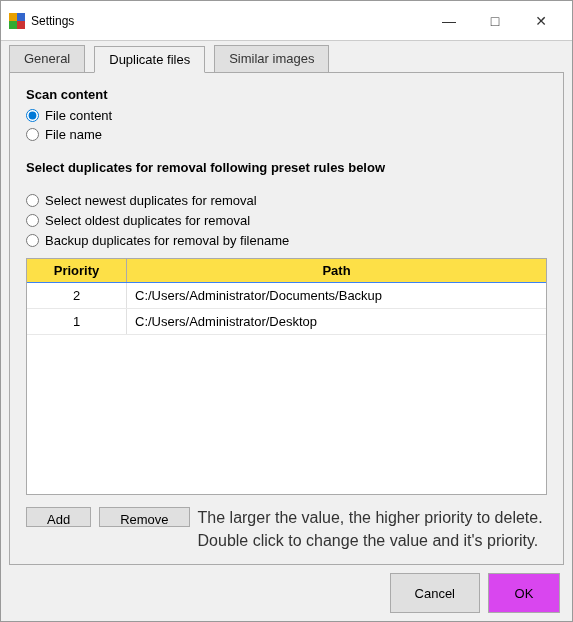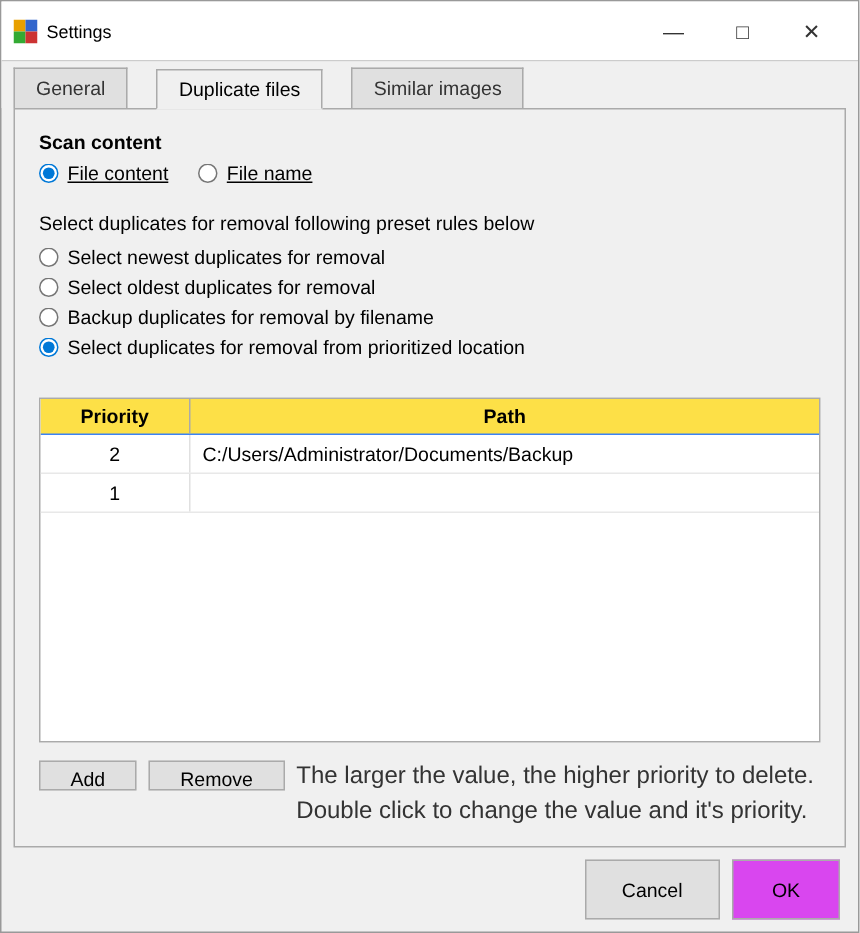--- a/index.html
+++ b/index.html
@@ -68,21 +68,21 @@
       align-items: center;
       justify-content: center;
       font-size: 14px;
       color: #333;
     }
 
     .tabs-bar {
       background: #f0f0f0;
       display: flex;
       padding: 4px 8px 0 8px;
-      gap: 17px;
+      gap: 7px;
       flex-shrink: 0;
     }
 
     .tab {
       padding: 5px 14px;
       border: 1px solid #aaa;
       background: #e0e0e0;
       cursor: pointer;
       margin-right: 2px;
       border-bottom: none;
@@ -112,53 +112,52 @@
     }
 
     .section-label {
       font-weight: bold;
       margin-bottom: 6px;
       margin-top: 2px;
     }
 
     .radio-group {
       display: flex;
-      flex-direction: row;
-      gap: 20px;
+      flex-direction: column;
+      gap: 4px;
       margin-bottom: 10px;
-      text-decoration: underline;
     }
 
     .radio-item {
       display: flex;
       align-items: center;
       gap: 6px;
       cursor: pointer;
     }
 
     .radio-item input[type="radio"] {
       margin: 0;
       cursor: pointer;
       accent-color: #0078d7;
     }
 
     .divider-section {
       margin-top: 8px;
     }
 
     .section-label-2 {
-      font-weight: normal;
-      margin-bottom: 8px;
+      font-weight: bold;
+      margin-bottom: 18px;
     }
 
     .removal-rules {
       display: flex;
       flex-direction: column;
       gap: 5px;
-      margin-bottom: 26px;
+      margin-bottom: 10px;
     }
 
     .table-container {
       border: 1px solid #aaa;
       background: #fff;
       flex: 1;
       overflow-y: auto;
       margin-bottom: 8px;
     }
 
@@ -296,38 +295,35 @@
           <span>Select newest duplicates for removal</span>
         </label>
         <label class="radio-item">
           <input type="radio" name="removal_rule" style="">
           <span>Select oldest duplicates for removal</span>
         </label>
         <label class="radio-item">
           <input type="radio" name="removal_rule" style="">
           <span>Backup duplicates for removal by filename</span>
         </label>
-        <label class="radio-item">
-          <input type="radio" name="removal_rule" checked="" style="">
-          <span>Select duplicates for removal from prioritized location</span>
-        </label>
       </div>
     </div>
 
     <div class="table-container">
       <div class="table-header">
         <div class="th-priority">Priority</div>
         <div class="th-path">Path</div>
       </div>
       <div class="table-row">
         <div class="td-priority">2</div>
         <div class="td-path">C:/Users/Administrator/Documents/Backup</div>
       </div>
       <div class="table-row">
         <div class="td-priority">1</div>
+        <div class="td-path">C:/Users/Administrator/Desktop</div>
       </div>
     </div>
 
     <div class="bottom-buttons-row">
       <button class="btn-add-remove">Add</button>
       <button class="btn-add-remove">Remove</button>
       <span class="hint-text">The larger the value, the higher priority to delete. Double click to change the value and it's priority.</span>
     </div>
 
   </div>

